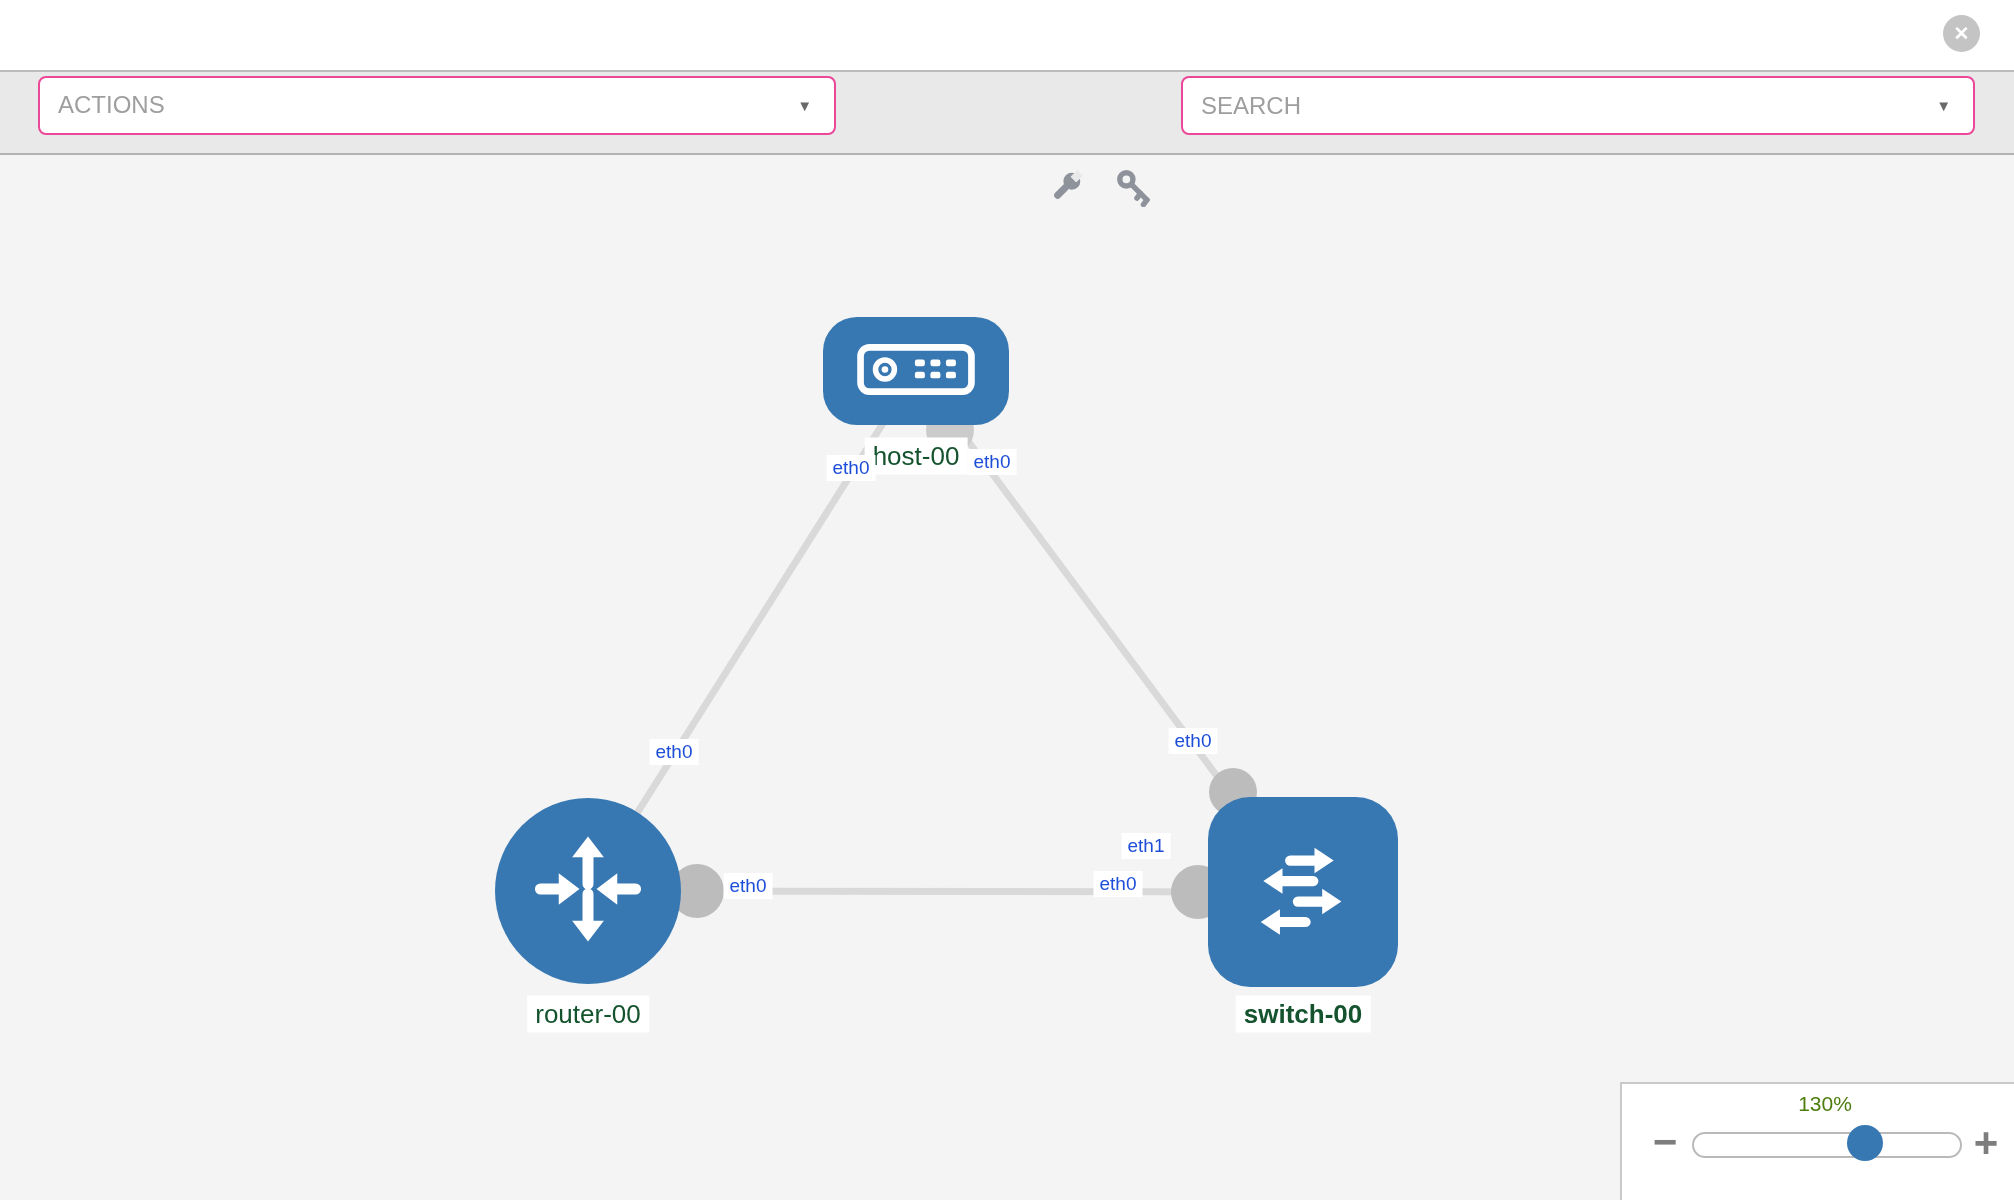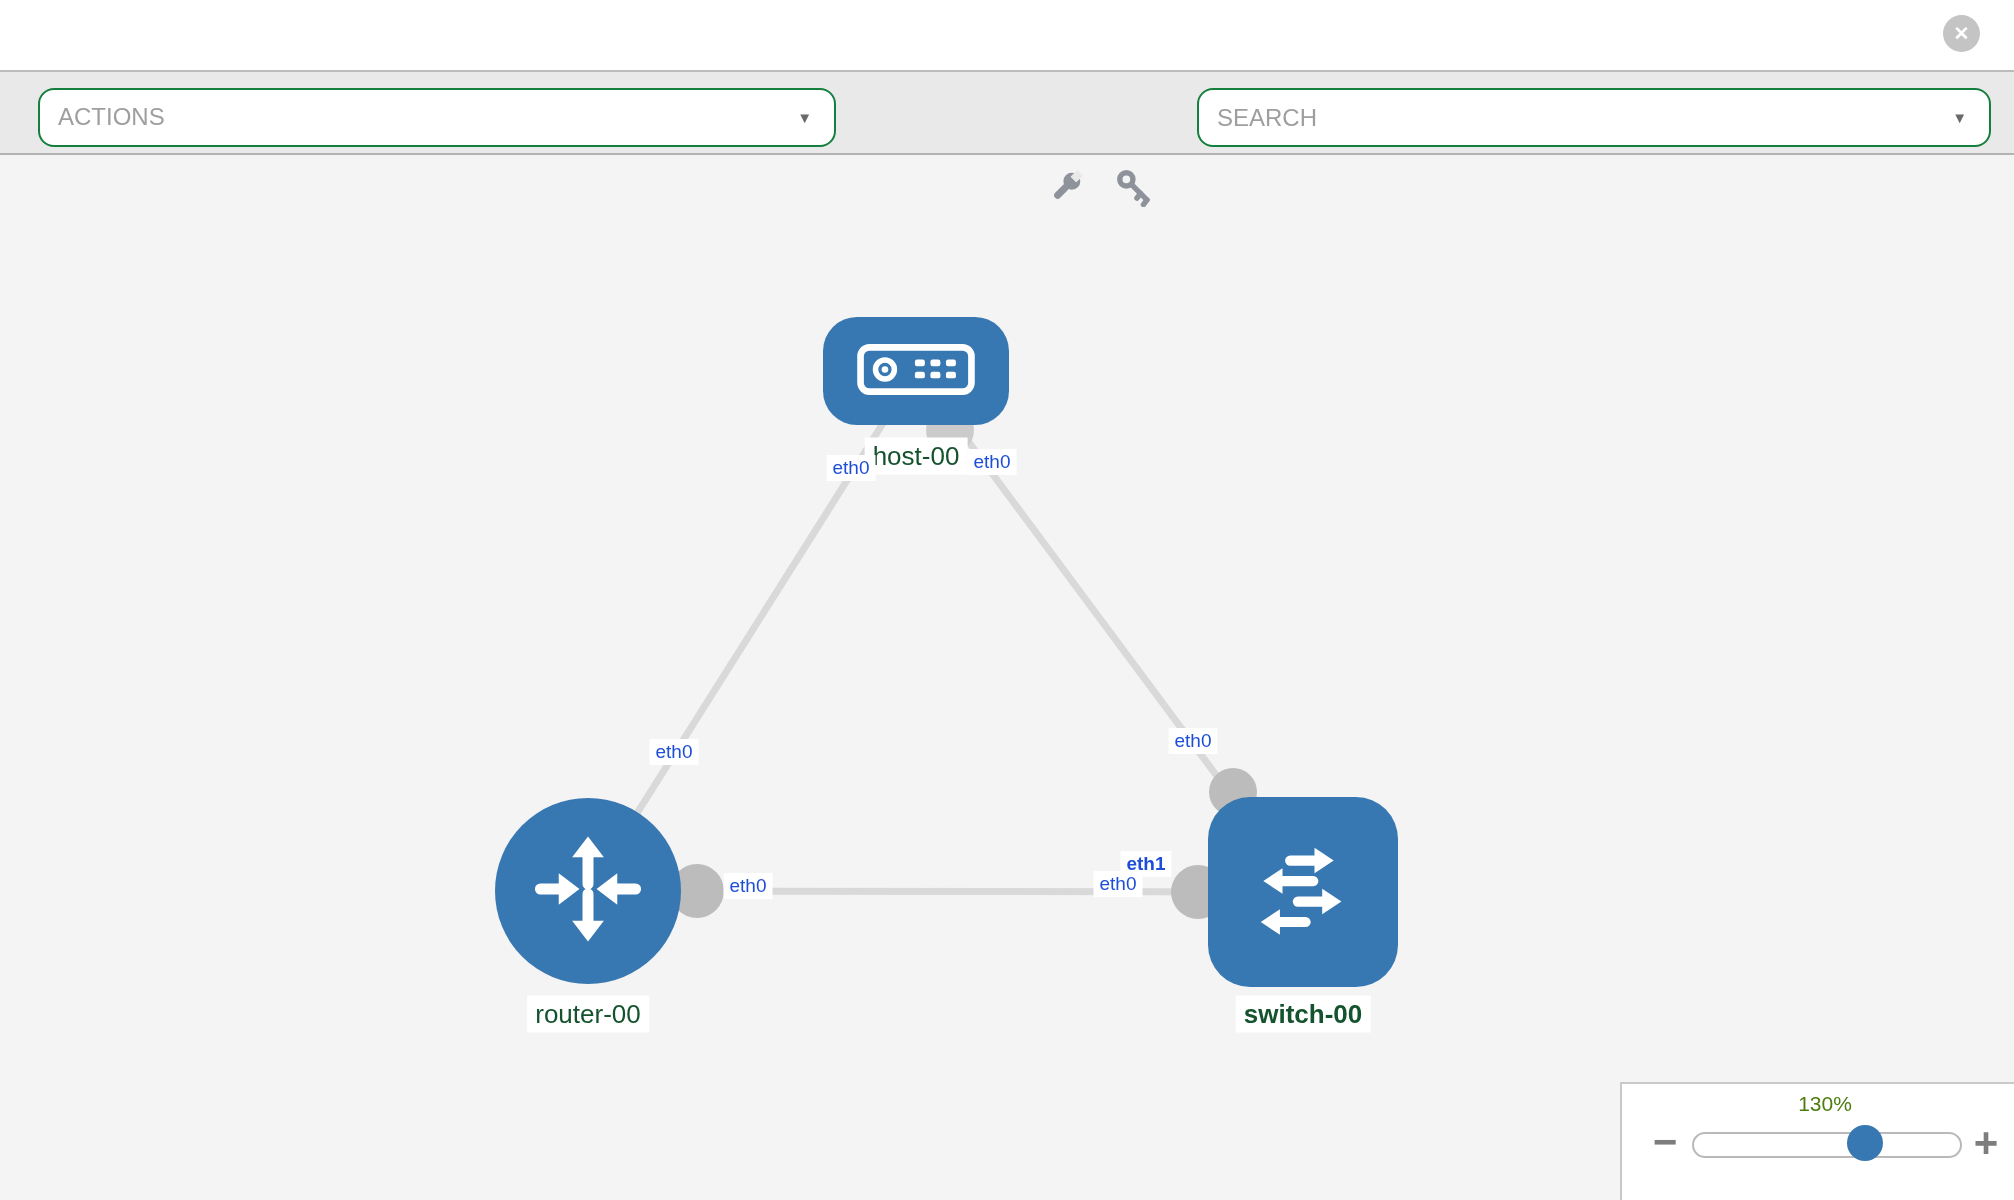--- a/index.html
+++ b/index.html
@@ -15,25 +15,25 @@
   .title { position:absolute; left:40px; top:16px; font-size:28px; font-weight:bold;
     color:#575757; white-space:nowrap; }
   .title .sep { margin:0 11px; }
   .close-btn { position:absolute; left:1943px; top:15px; width:37px; height:37px;
     border-radius:50%; background:#c4c4c4; color:#ffffff; text-align:center;
     line-height:37px; font-size:19px; font-weight:bold; cursor:pointer; }
 
   
   .toolbar { position:absolute; top:72px; left:0; width:2014px; height:83px;
     background:#e9e9e9; border-bottom:2px solid #b3b3b3; z-index:29; }
-  .combo { position:absolute; top:16px; height:59px; background:#ffffff;
-    border:2px solid #15803d; border-radius:16px; color:#9e9e9e; font-size:24px;
+  .combo { position:absolute; top:4px; height:59px; background:#ffffff;
+    border:2px solid #ec4899; border-radius:8px; color:#9e9e9e; font-size:24px;
     cursor:pointer; }
   .combo-actions { left:38px;  width:798px; }
-  .combo-search  { left:1181px; width:794px;margin-left:16px; }
+  .combo-search  { left:1181px; width:794px; }
   .combo-label { position:absolute; left:18px; top:0; line-height:54px; }
   .combo-caret { position:absolute; right:22px; top:0; line-height:55px;
     font-size:15px; color:#6a6a6a; }
   .search-field { position:absolute; left:0; top:0; width:720px; height:55px;
     border:none; outline:none; background:transparent; padding-left:18px;
     font-family:"Liberation Sans", sans-serif; font-size:24px; color:#6b6b6b; }
   .search-field::placeholder { color:#9e9e9e; opacity:1; }
   .tool-btn { position:absolute; top:95px; width:44px; height:42px; cursor:pointer;
     background:transparent; border:none; padding:0; }
   .tool-btn.wrench { left:1044px; }
@@ -59,21 +59,21 @@
 
   .if-chip { position:absolute; transform:translate(-50%,-50%);
     background:#ffffff; color:#1d4ed8; font-size:19px; padding:2px 6px;
     white-space:nowrap; z-index:6; }
   .chip-0 { left:851px;  top:313px; }
   .chip-1 { left:992px;  top:307px; }
   .chip-2 { left:674px;  top:597px; }
   .chip-3 { left:1193px; top:586px; }
   .chip-4 { left:748px;  top:731px; }
   .chip-5 { left:1118px; top:729px; }
-  .chip-6 { left:1146px; top:709px;font-weight:bold; }
+  .chip-6 { left:1146px; top:691px; }
 
   
   .zoom-panel { position:absolute; left:1620px; top:1082px; width:400px; height:124px;
     background:#ffffff; border:2px solid #c9c9c9; z-index:20; }
   .zoom-level { position:absolute; left:148px; top:8px; width:110px; text-align:center;
     font-size:21px; color:#4d7c0f; }
   .zoom-btn { position:absolute; width:46px; height:46px; text-align:center;
     line-height:44px; font-size:42px; font-weight:bold; color:#7d7d7d;
     cursor:pointer; user-select:none; }
   .zoom-out { left:20px;  top:36px; }

